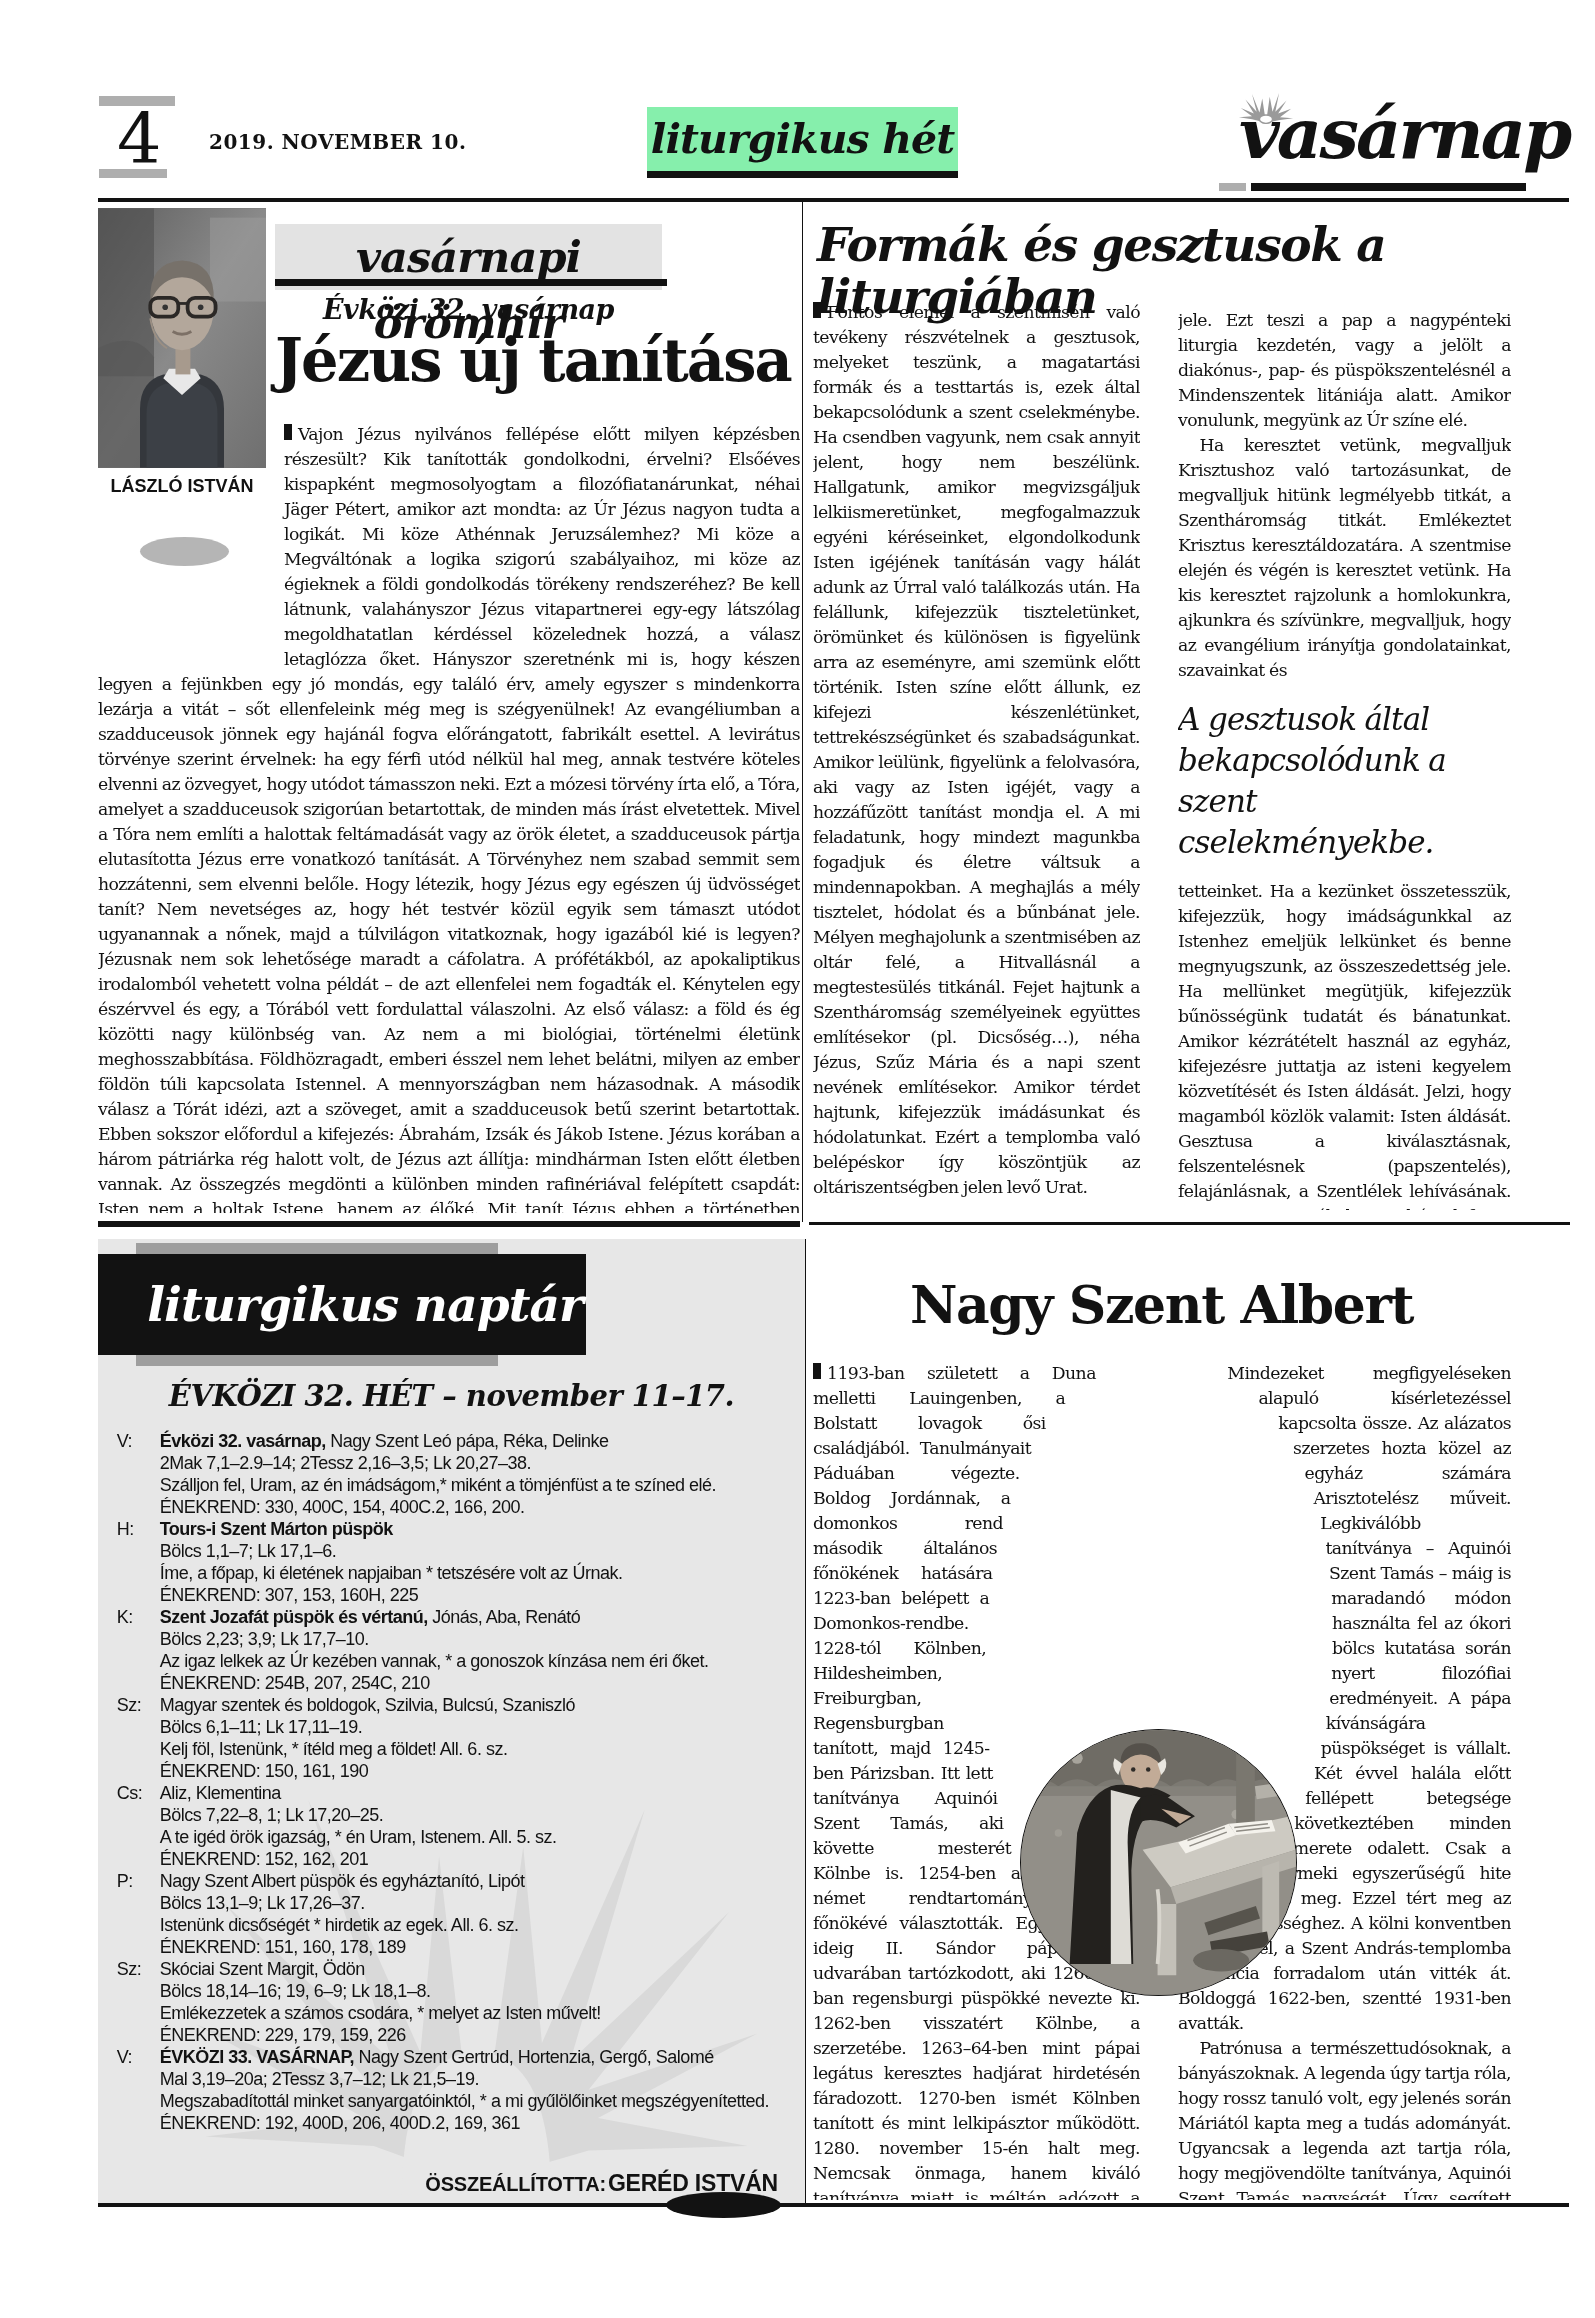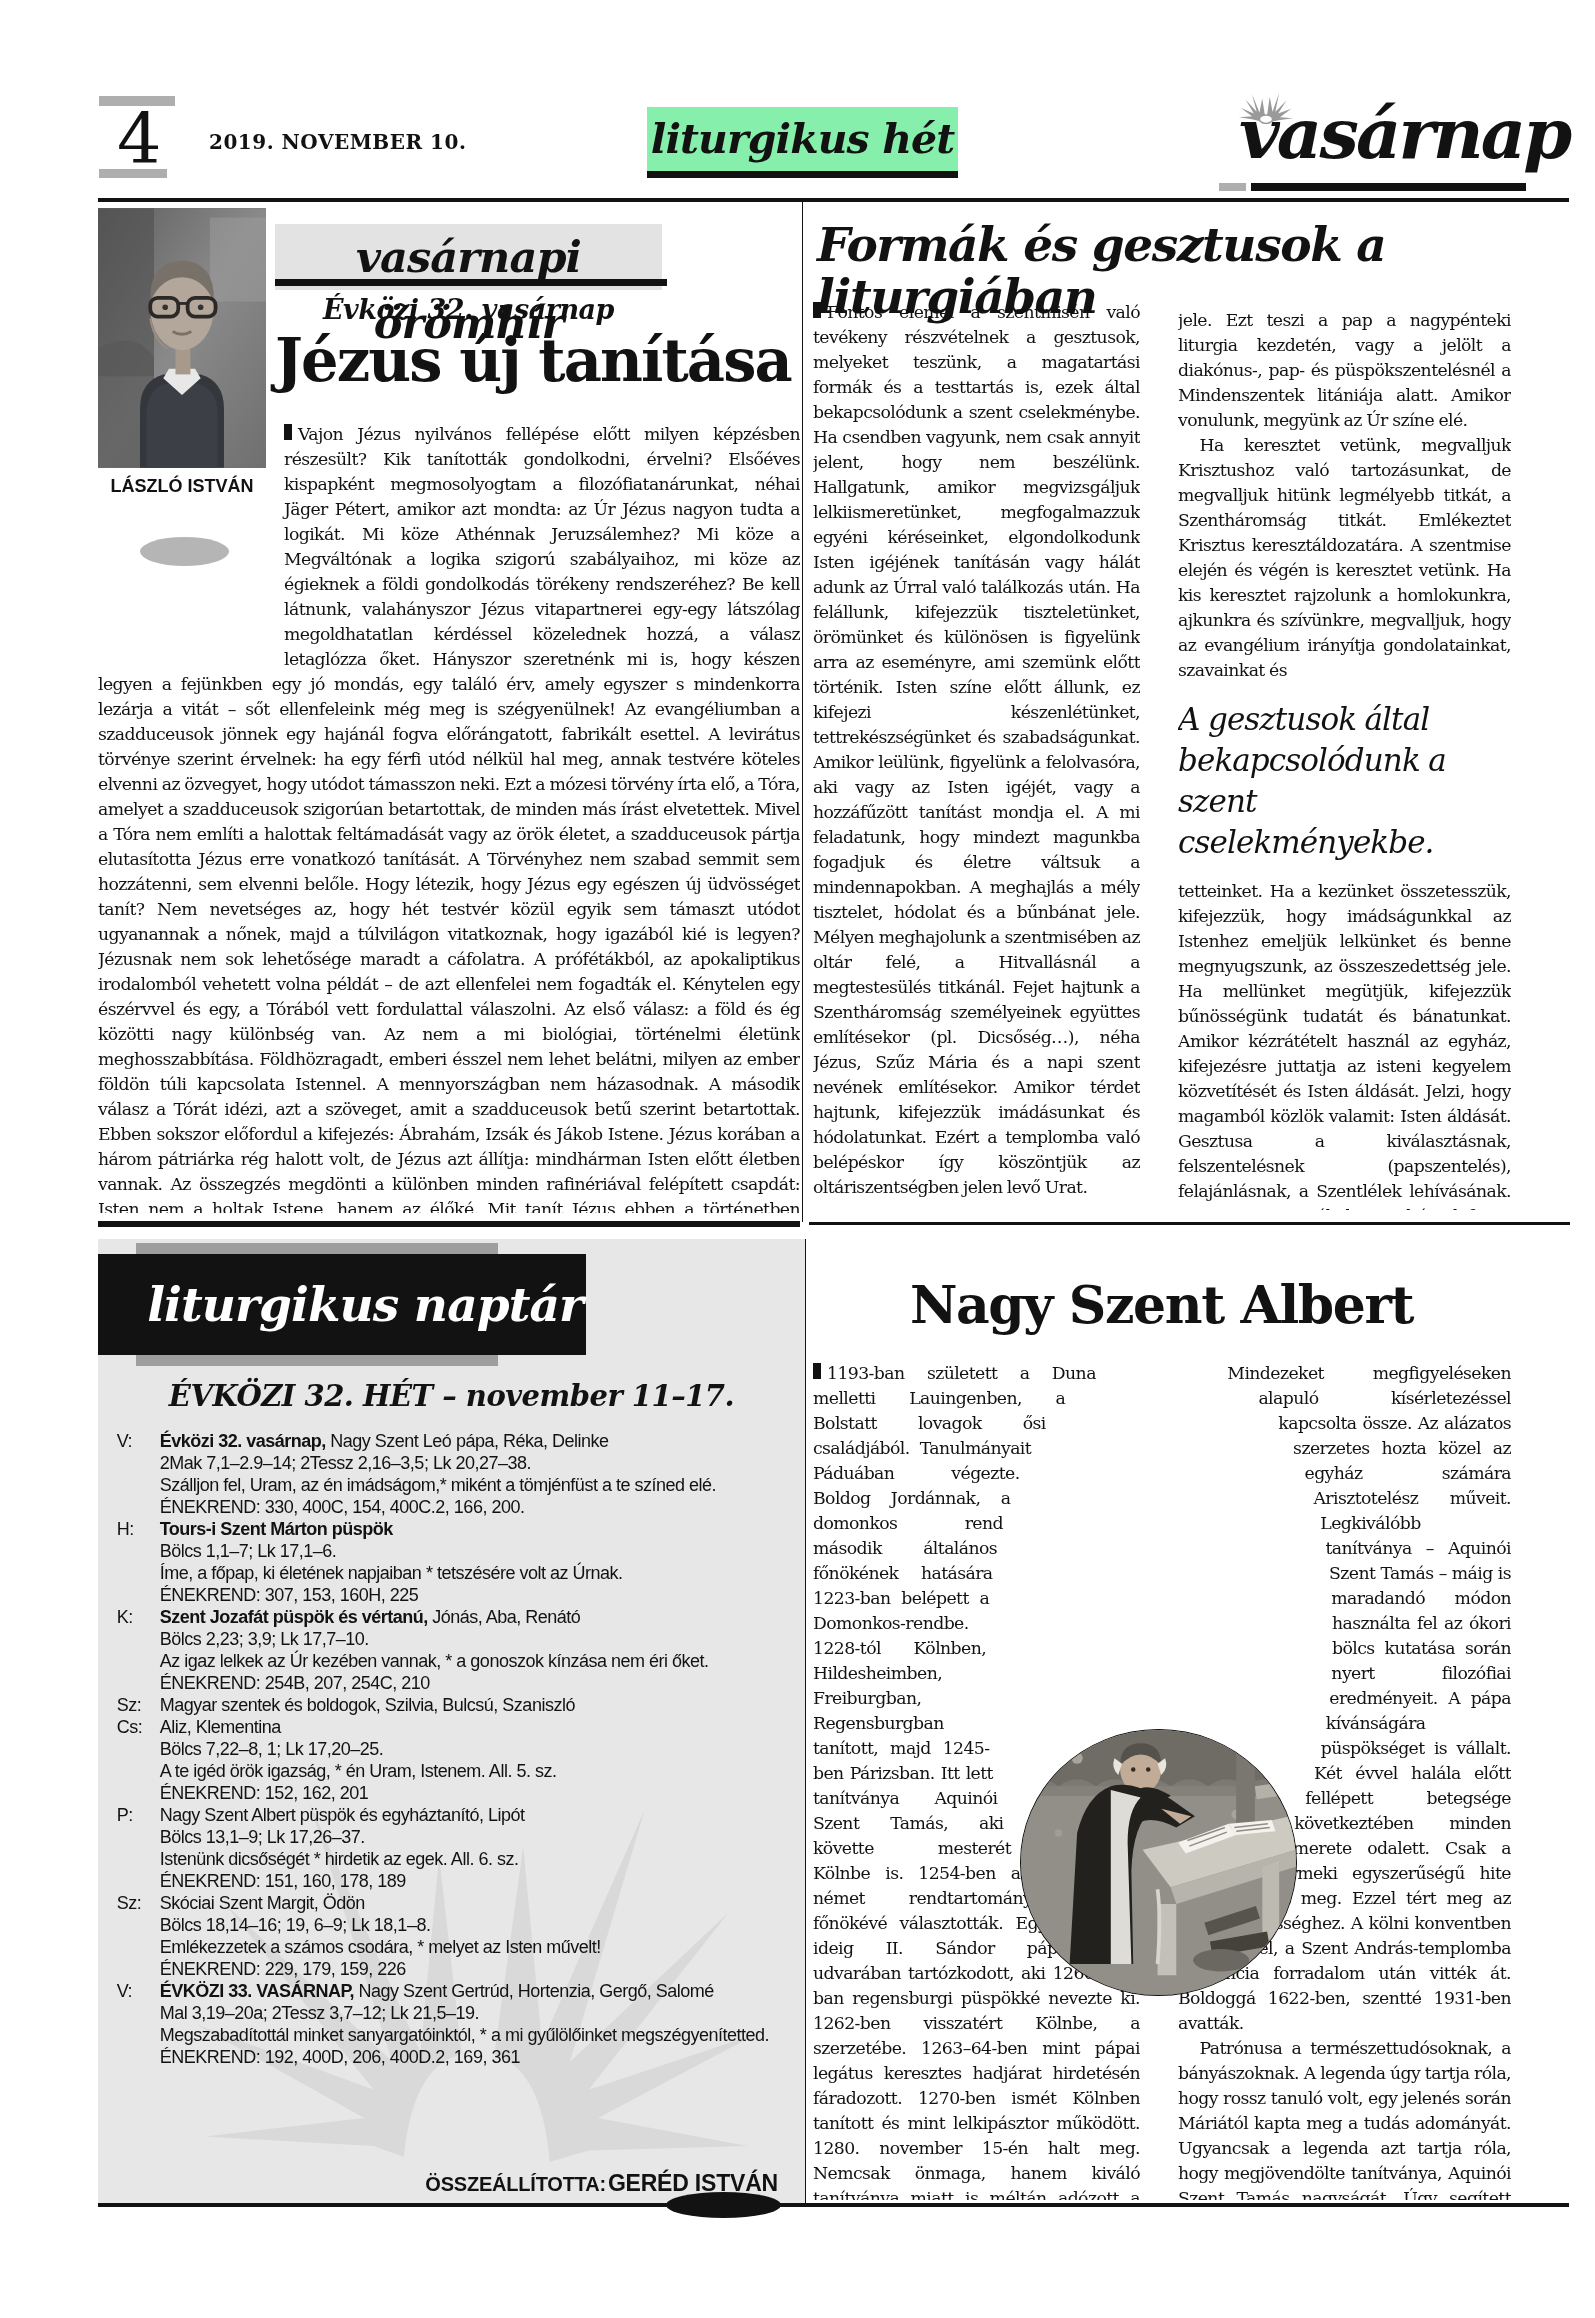--- a/index.html
+++ b/index.html
@@ -198,20 +198,25 @@
               <div class="cal-line">Az igaz lelkek az Úr kezében vannak, * a gonoszok kínzása nem éri őket.</div>
               <div class="cal-line">ÉNEKREND: 254B, 207, 254C, 210</div>
             </div>
           </div>
         </div>
 
         <div class="calentry">
           <div class="calday">Sz:</div>
           <div class="calbody">
             <div><b></b><span>Magyar szentek és boldogok, Szilvia, Bulcsú, Szaniszló</span></div>
+            <div class="cal-lines">
+              <div class="cal-line">Bölcs 6,1–11; Lk 17,11–19.</div>
+              <div class="cal-line">Kelj föl, Istenünk, * ítéld meg a földet! All. 6. sz.</div>
+              <div class="cal-line">ÉNEKREND: 150, 161, 190</div>
+            </div>
           </div>
         </div>
 
         <div class="calentry">
           <div class="calday">Cs:</div>
           <div class="calbody">
             <div><b></b><span>Aliz, Klementina</span></div>
             <div class="cal-lines">
               <div class="cal-line">Bölcs 7,22–8, 1; Lk 17,20–25.</div>
               <div class="cal-line">A te igéd örök igazság, * én Uram, Istenem. All. 5. sz.</div>

